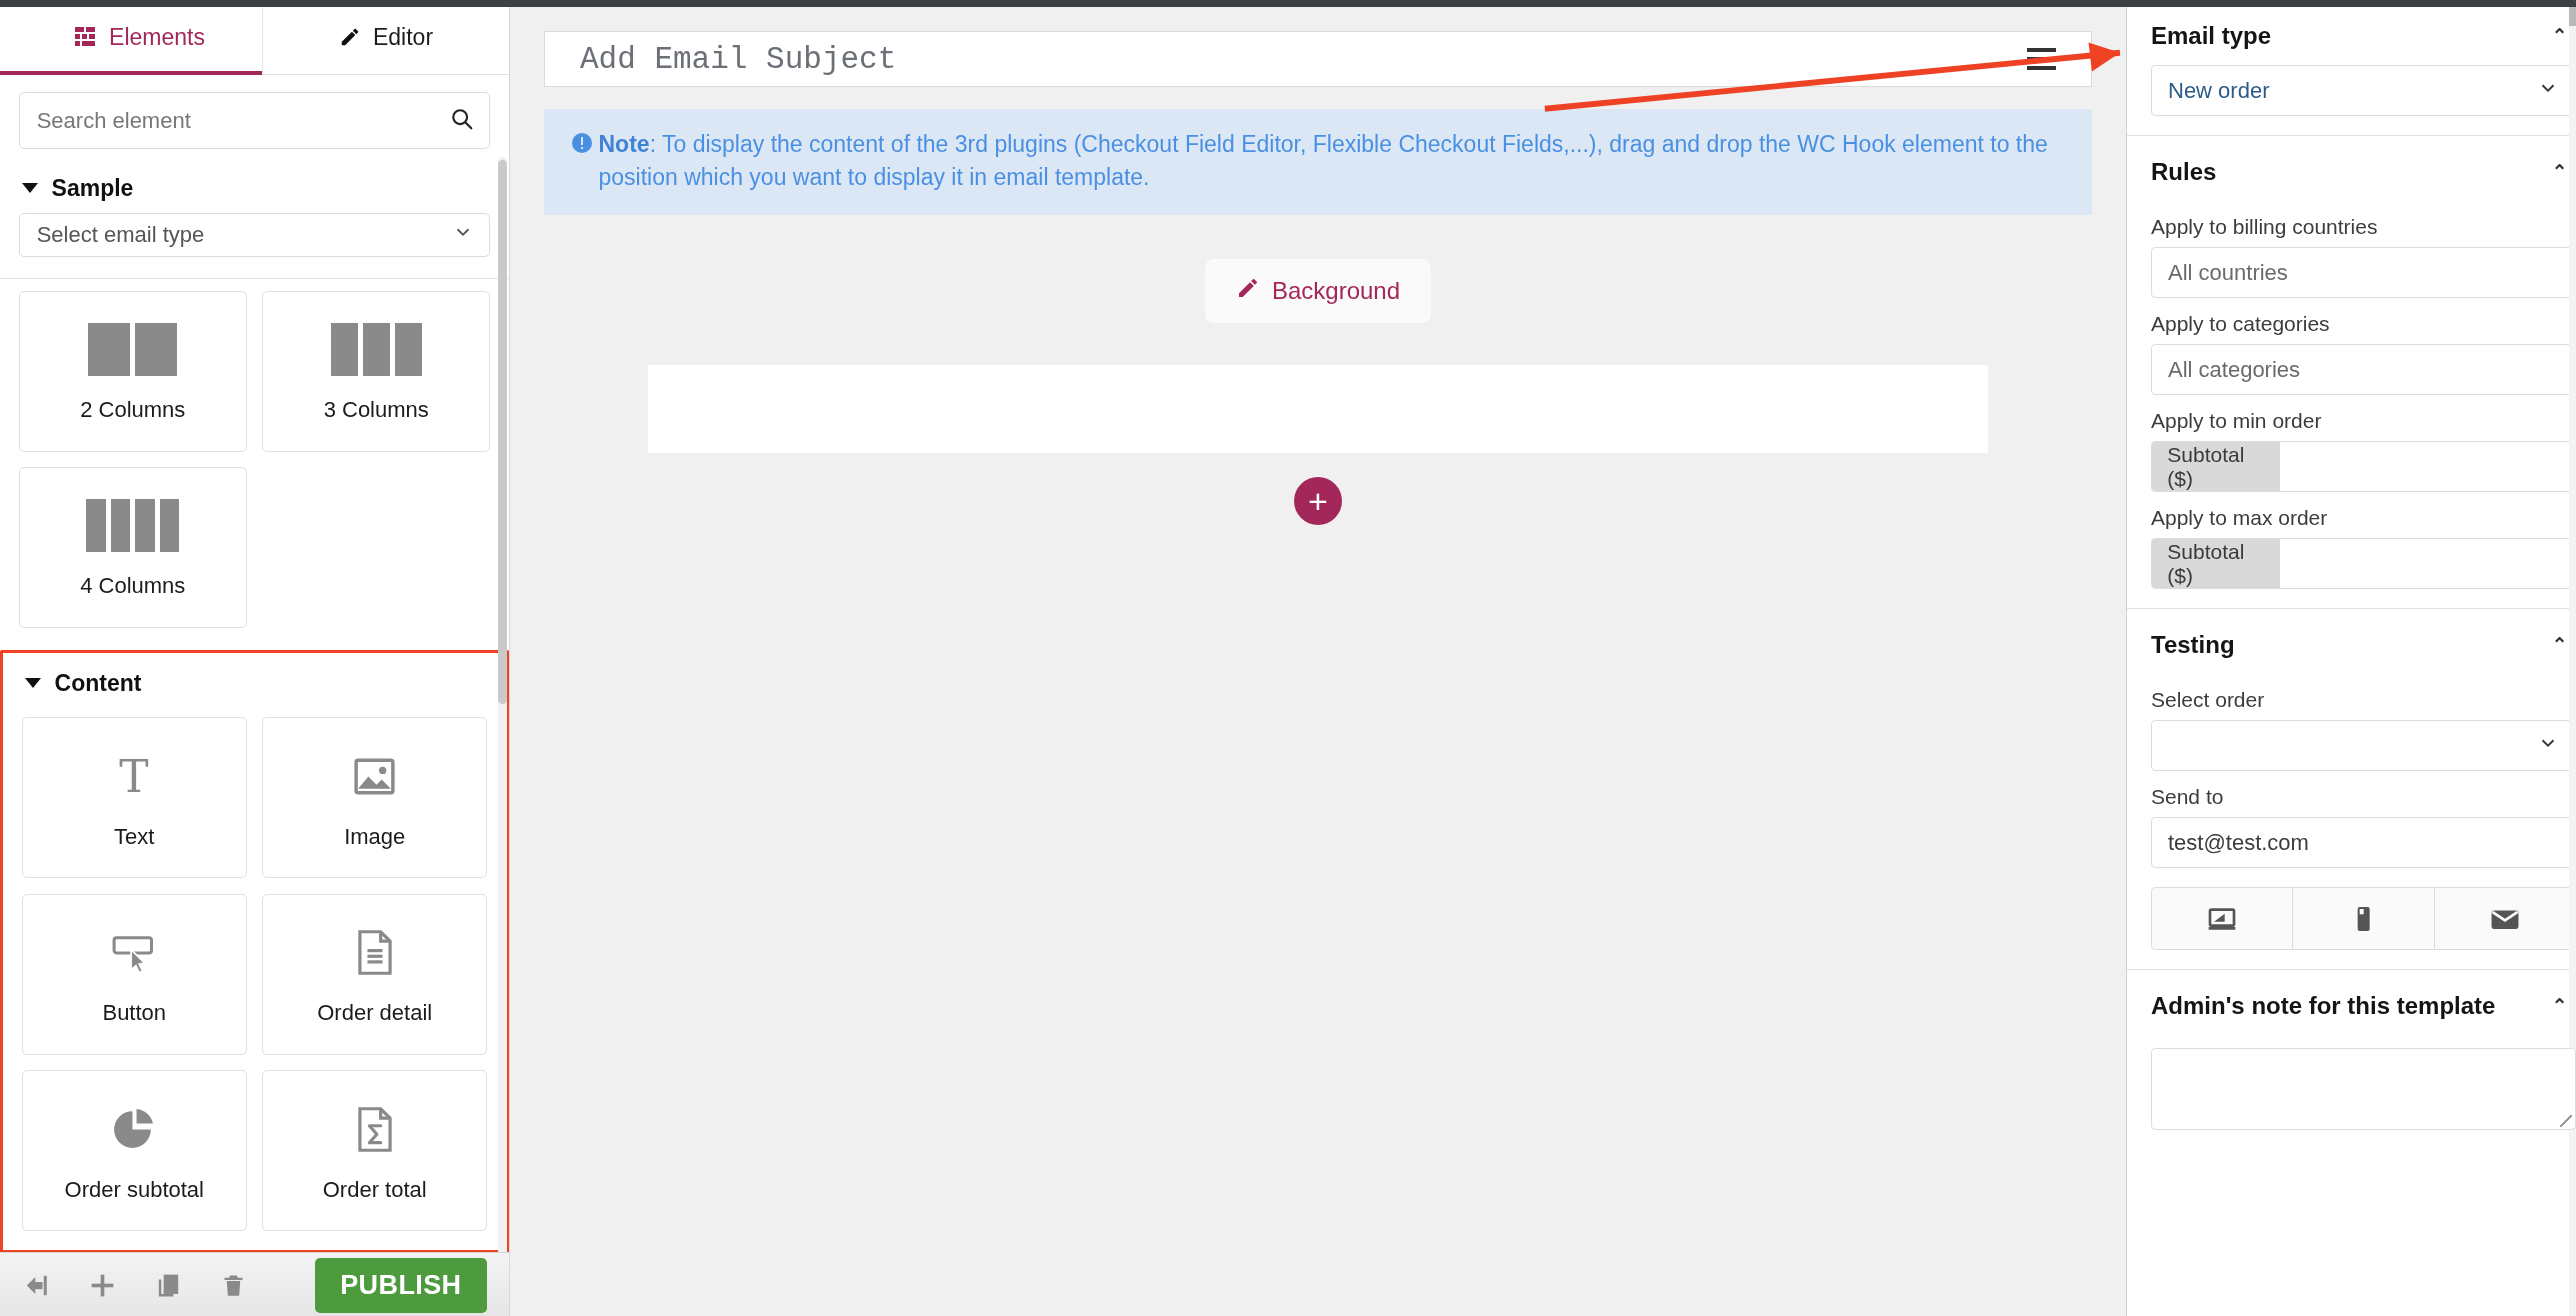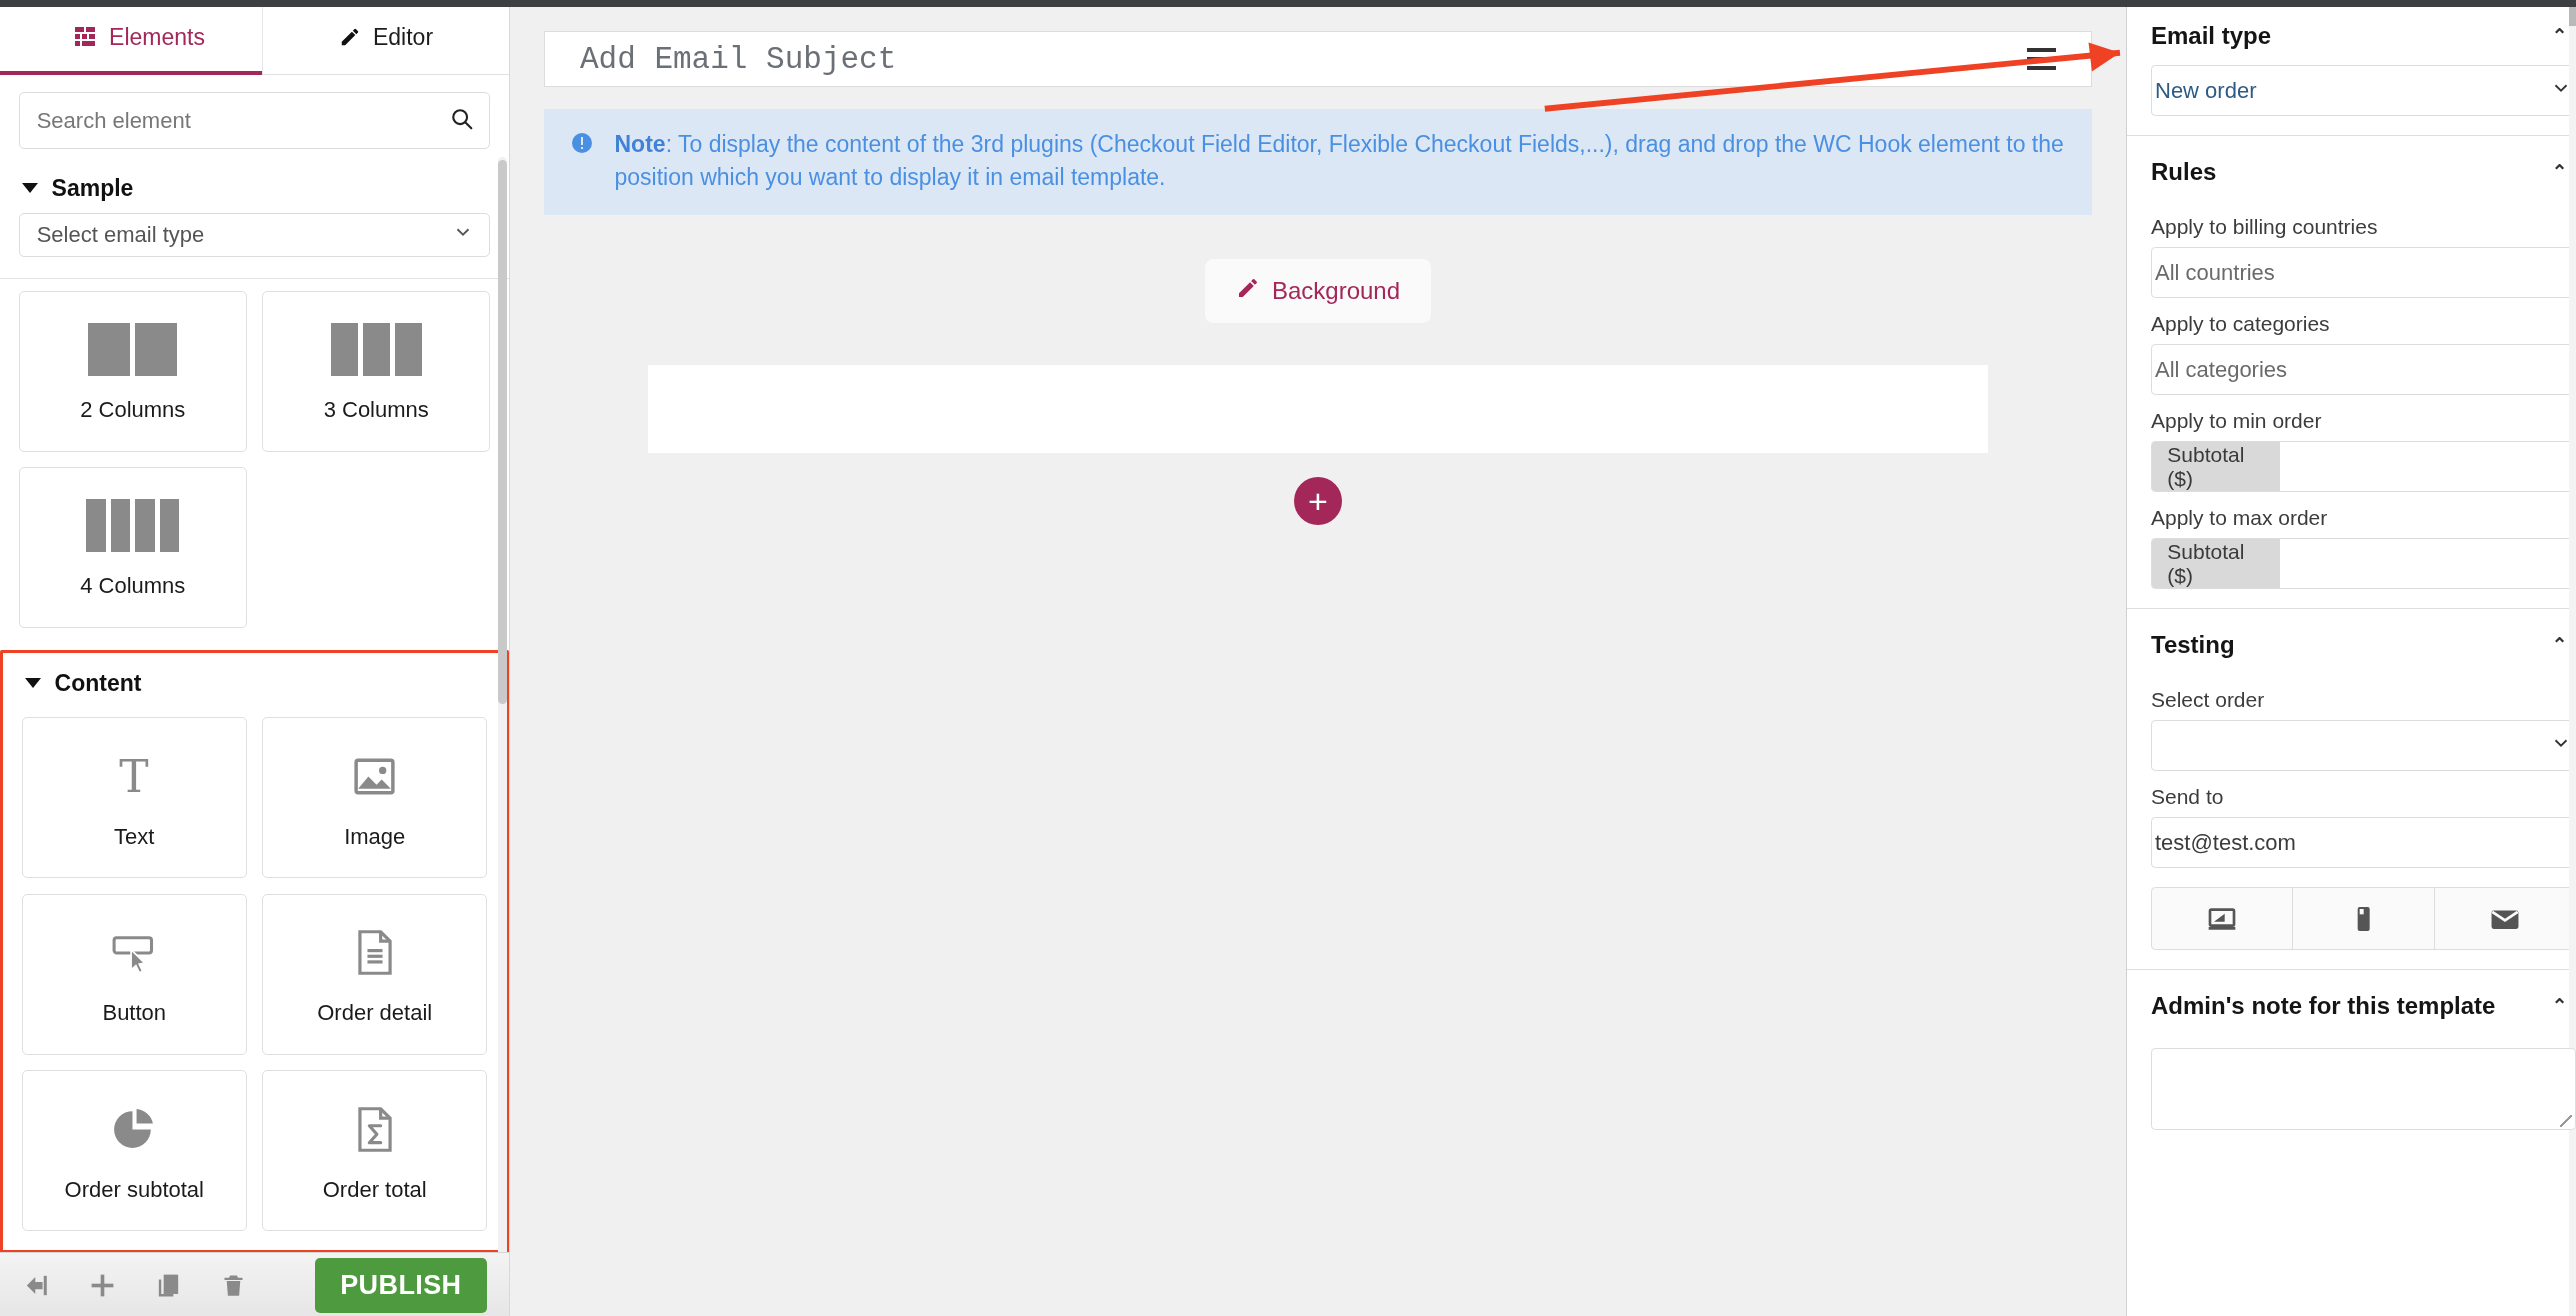--- a/index.html
+++ b/index.html
@@ -97,21 +97,21 @@
   .subject-bar {
     background:#fff; border:0.8px solid #dcdcdc; height: 56px; display:flex; align-items:center;
     padding: 0 35px; justify-content: space-between; font-family: Liberation Mono, monospace;
   }
   .subject-bar .subj-text { font-size: 31px; color:#6b6f76; }
   .hamburger { display:flex; flex-direction:column; gap:5.1px; cursor:pointer; }
   .hamburger span { width:29px; height:4.2px; background:#333; display:block; }
 
   .note {
     margin-top: 22px; background:#dce7f5; color:#4a90e2; padding: 18.7px 25.5px 20.4px 25.5px;
-    font-size: 23px; line-height: 1.45; display:flex; gap: 21px; align-items:flex-start;
+    font-size: 23px; line-height: 1.45; display:flex; gap: 5px; align-items:flex-start;
   }
   .note b { color:#3f82d6; font-weight: bold; }
   .note-icon { flex:none; margin-top:3.4px; }
 
   .bg-btn-wrap { display:flex; justify-content:center; margin-top: 44px; }
   .bg-btn {
     background:#fafafa; border-radius: 8.5px; padding: 17px 31px; display:flex; align-items:center; gap:12px;
     color:#a32758; font-size: 24px; cursor:pointer;
   }
   .canvas-block { background:#fff; height: 88px; margin: 42px 104px 0 104px; }
@@ -130,21 +130,21 @@
   .rp-section { padding: 0 0 0 0; }
   .rp-title {
     font-size: 24px; font-weight:bold; color:#151515; padding: 22px 0 15.3px 24px;
     display:flex; align-items:center; justify-content:space-between;
   }
   .rp-title .collapse { padding-right: 8.5px; color:#333; font-size: 18.7px; }
   .rp-body { padding: 0 0 18.7px 24px; }
   .rp-label { font-size: 21px; color:#3c3c3c; margin: 13.6px 0 8.5px 0; }
   .rp-input {
     height: 51px; border:0.8px solid #dcdcdc; border-radius:4.2px; background:#fff;
-    display:flex; align-items:center; padding: 0 3px; font-size: 22px; color:#3c3c3c;
+    display:flex; align-items:center; padding: 0 16px; font-size: 22px; color:#3c3c3c;
     margin-right: 0;
   }
   .rp-input.placeholder { color:#6a6a6a; }
   .rp-input.link { color:#2b5b86; }
   .rp-select { justify-content: space-between; cursor:pointer; }
   .rp-prefixed { display:flex; height:51px; border:0.8px solid #dcdcdc; border-radius:4.2px; overflow:hidden; }
   .rp-prefix { background:#d9d9d9; display:flex; align-items:center; padding: 0 15.3px; font-size:21px; color:#3a3a3a; }
   .rp-prefixed input { flex:1; border:none; outline:none; font-size:21px; padding:0 12px; font-family:"Liberation Sans",sans-serif; }
   .rp-sep { height:0.8px; background:#dedede; }
   .dev-row { display:flex; border:0.8px solid #dcdcdc; border-radius:4.2px; overflow:hidden; margin-top:18.7px; background:#fafafa; }

